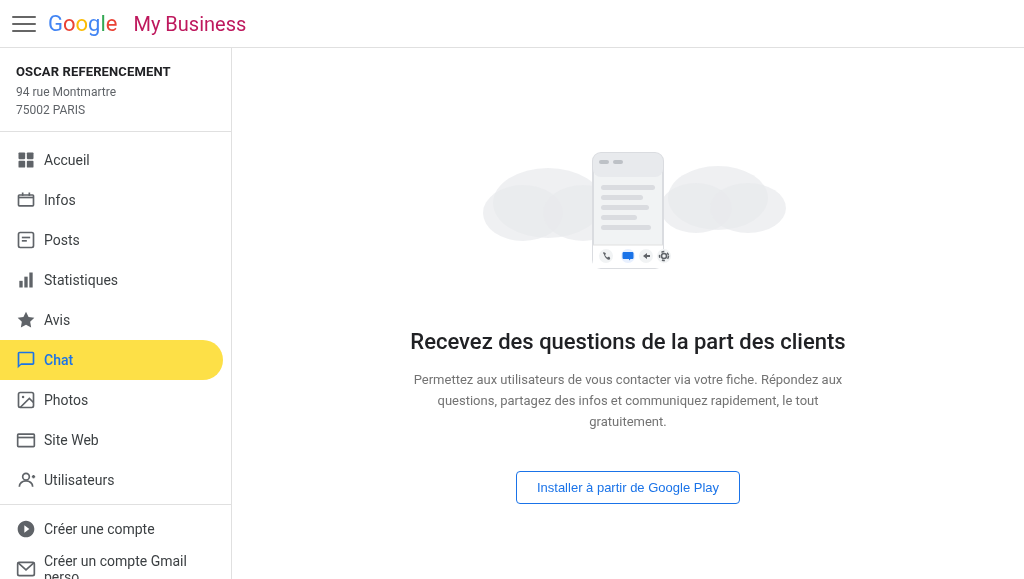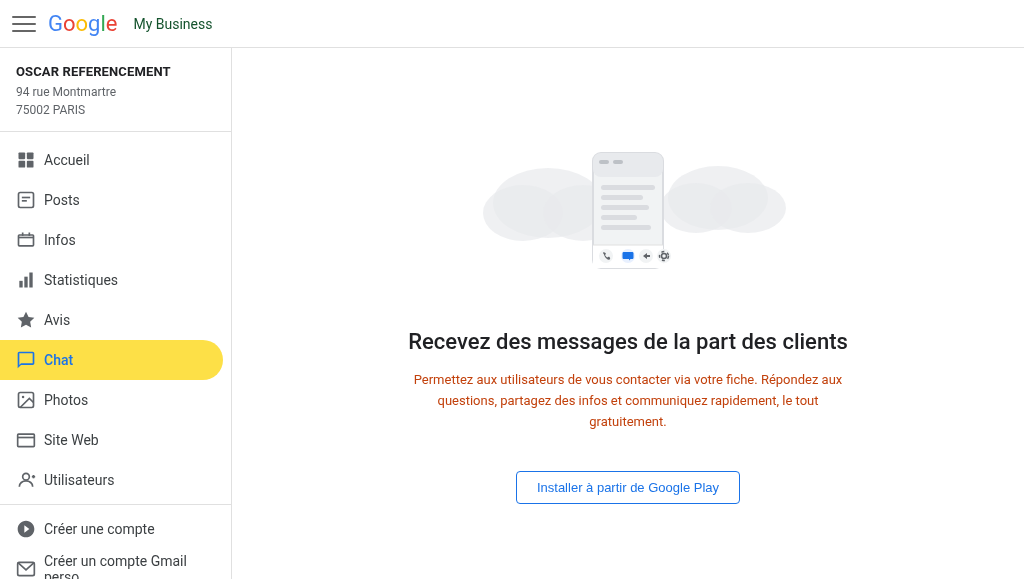--- a/index.html
+++ b/index.html
@@ -44,22 +44,22 @@
       align-items: center;
       gap: 0;
       font-size: 22px;
       font-weight: 400;
     }
     .g-blue { color: #4285F4; }
     .g-red { color: #EA4335; }
     .g-yellow { color: #FBBC05; }
     .g-green { color: #34A853; }
     .topbar-title {
-      font-size: 14px;
-      color: #14532d;
+      font-size: 20px;
+      color: #be185d;
       font-weight: 400;
       margin-left: 4px;
     }
 
     
     .main-layout {
       display: flex;
       flex: 1;
       overflow: hidden;
     }
@@ -169,21 +169,21 @@
     .promo-title {
       font-size: 22px;
       font-weight: 500;
       color: #202124;
       line-height: 1.4;
       margin-bottom: 12px;
     }
 
     .promo-description {
       font-size: 13px;
-      color: #c2410c;
+      color: #737373;
       line-height: 1.6;
       margin-bottom: 38px;
     }
 
     .promo-buttons {
       display: flex;
       gap: 20px;
     }
 
     .btn-store {
@@ -241,38 +241,38 @@
               <rect x="3" y="13" width="8" height="8" rx="1"></rect>
               <rect x="13" y="13" width="8" height="8" rx="1"></rect>
             </svg>
         </span>
         <span>Accueil</span>
       </li>
 
       <li class="nav-item">
         <span class="nav-icon">
           <svg class="icon-svg" viewBox="0 0 24 24" fill="none" stroke="#5f6368" stroke-width="2">
-              <rect x="3" y="3" width="18" height="18" rx="2"></rect>
-              <line x1="7" y1="9" x2="17" y2="9"></line>
-              <line x1="7" y1="13" x2="13" y2="13"></line>
-            </svg>
-        </span>
-        <span>Posts</span>
-      </li>
-
-      <li class="nav-item">
-        <span class="nav-icon">
-          <svg class="icon-svg" viewBox="0 0 24 24" fill="none" stroke="#5f6368" stroke-width="2">
               <rect x="3" y="6" width="18" height="13" rx="1"></rect>
               <line x1="3" y1="9" x2="21" y2="9"></line>
               <line x1="8" y1="3" x2="8" y2="7"></line>
               <line x1="16" y1="3" x2="16" y2="7"></line>
             </svg>
         </span>
         <span>Infos</span>
+      </li>
+
+      <li class="nav-item">
+        <span class="nav-icon">
+          <svg class="icon-svg" viewBox="0 0 24 24" fill="none" stroke="#5f6368" stroke-width="2">
+              <rect x="3" y="3" width="18" height="18" rx="2"></rect>
+              <line x1="7" y1="9" x2="17" y2="9"></line>
+              <line x1="7" y1="13" x2="13" y2="13"></line>
+            </svg>
+        </span>
+        <span>Posts</span>
       </li>
 
       <li class="nav-item">
         <span class="nav-icon">
           <svg class="icon-svg" viewBox="0 0 24 24" fill="#5f6368">
               <rect x="4" y="13" width="4" height="8"></rect>
               <rect x="10" y="8" width="4" height="13"></rect>
               <rect x="16" y="3" width="4" height="18"></rect>
             </svg>
         </span>
@@ -392,21 +392,21 @@
 
           <circle cx="198" cy="133" r="7" fill="#f1f3f4"></circle>
           <path d="M195 133 l4-3 v2 h3 v2 h-3 v2 z" fill="#5f6368"></path>
 
           <circle cx="216" cy="133" r="7" fill="#f1f3f4"></circle>
           <circle cx="216" cy="133" r="2.5" fill="none" stroke="#5f6368" stroke-width="1.5"></circle>
           <circle cx="216" cy="133" r="4.5" fill="none" stroke="#5f6368" stroke-width="1.5" stroke-dasharray="3,3"></circle>
         </svg>
       </div>
 
-      <h2 class="promo-title">Recevez des messages de la part des clients</h2>
+      <h2 class="promo-title">Recevez des questions de la part des clients</h2>
       <p class="promo-description">Permettez aux utilisateurs de vous contacter via votre fiche. Répondez aux questions, partagez des infos et communiquez rapidement, le tout gratuitement.</p>
 
       <div class="promo-buttons">
         <button class="btn-store">Installer à partir de Google Play</button>
       </div>
     </div>
   </div>
 
 </div>
 

